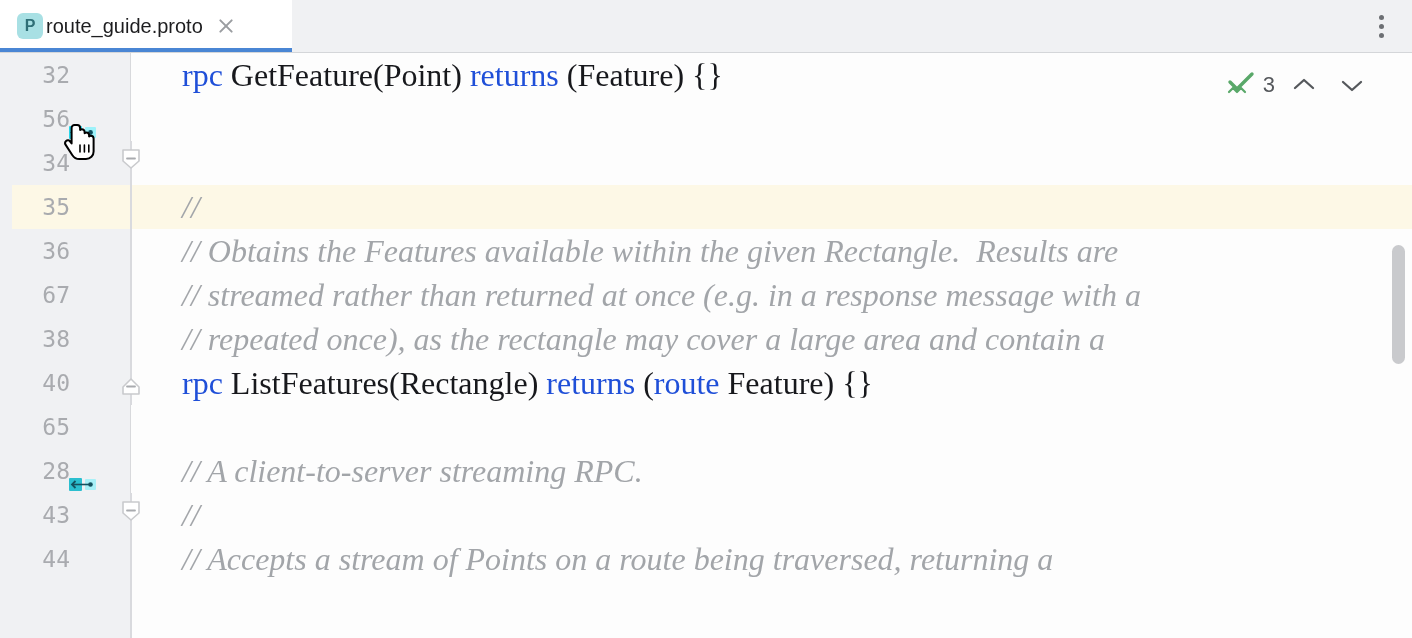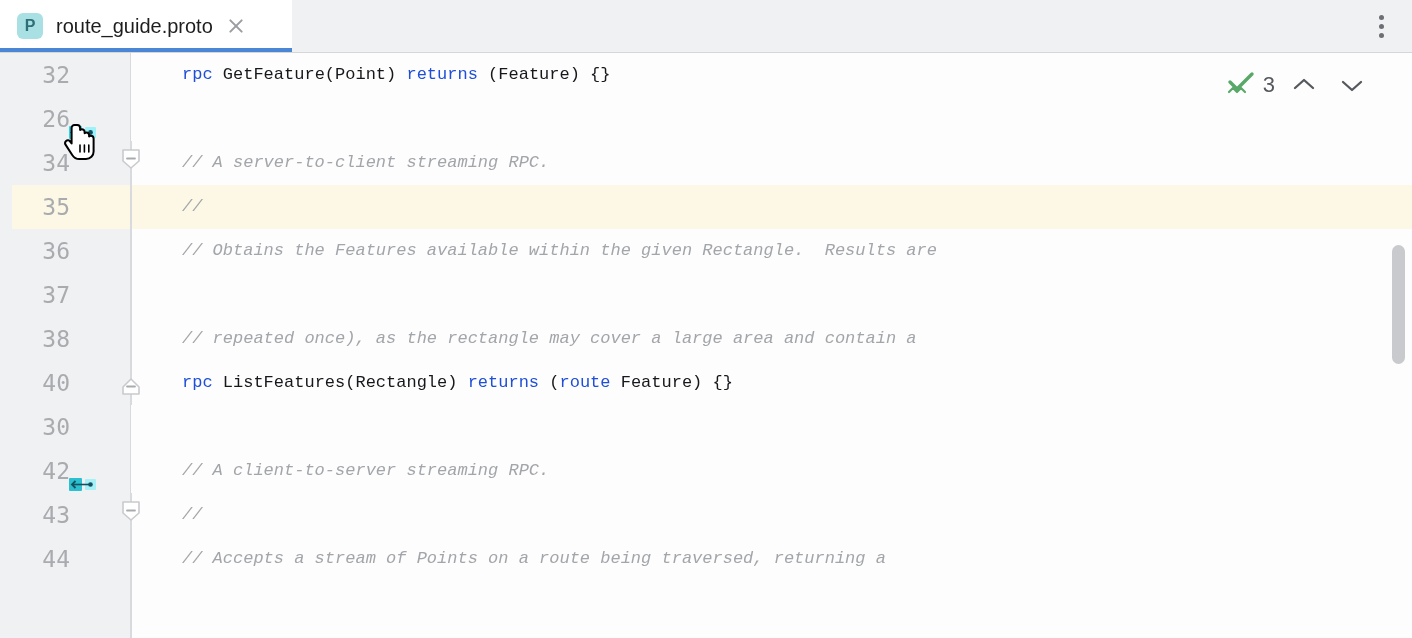--- a/index.html
+++ b/index.html
@@ -59,21 +59,21 @@
     color: #2f6f77;
     font-size: 16px;
     font-weight: bold;
     display: flex;
     align-items: center;
     justify-content: center;
     flex: 0 0 auto;
     font-family: "Liberation Sans", sans-serif;
   }
   .tab-title {
-    margin-left: 13px;
+    margin-left: 3px;
     font-size: 20px;
     color: #1d1d1f;
     white-space: nowrap;
     font-family: "Liberation Sans", sans-serif;
   }
   .tab-close {
     margin-left: 13px;
     width: 20px;
     height: 20px;
     position: relative;
@@ -164,22 +164,22 @@
     font-size: 23px;
     color: #a9abaf;
     user-select: none;
   }
   .code {
     position: absolute;
     left: 170px;
     top: 0;
     height: 44px;
     line-height: 44px;
-    font-family: Liberation Mono, monospace;
-    font-size: 17px;
+    font-family: Liberation Serif, serif;
+    font-size: 32px;
     color: #17181c;
     white-space: pre;
     letter-spacing: 0px;
   }
   .kw  { color: #1f4fd8; }
   .cm  { color: #a2a5a9; font-style: italic; }
 
   
   .foldcol {
     position: absolute;
@@ -287,53 +287,53 @@
   <div class="editor">
 
     <div class="gutter-bg"></div>
 
     <div class="lines" id="lines">
         <div class="row">
           <div class="lineno">32</div>
           <div class="code"><span class="kw">rpc</span><span> GetFeature(Point) </span><span class="kw">returns</span><span> (Feature) {}</span></div>
         </div>
         <div class="row">
-          <div class="lineno">26</div>
+          <div class="lineno">56</div>
           <div class="code"></div>
         </div>
         <div class="row">
           <div class="lineno">34</div>
-          <div class="code"><span class="cm">// A server-to-client streaming RPC.</span></div>
         </div>
         <div class="row caret">
           <div class="rowhl"></div>
           <div class="lineno">35</div>
           <div class="code"><span class="cm">//</span></div>
         </div>
         <div class="row">
           <div class="lineno">36</div>
           <div class="code"><span class="cm">// Obtains the Features available within the given Rectangle.  Results are</span></div>
         </div>
         <div class="row">
-          <div class="lineno">37</div>
+          <div class="lineno">67</div>
+          <div class="code"><span class="cm">// streamed rather than returned at once (e.g. in a response message with a</span></div>
         </div>
         <div class="row">
           <div class="lineno">38</div>
           <div class="code"><span class="cm">// repeated once), as the rectangle may cover a large area and contain a</span></div>
         </div>
         <div class="row">
           <div class="lineno">40</div>
           <div class="code"><span class="kw">rpc</span><span> ListFeatures(Rectangle) </span><span class="kw">returns</span><span> (</span><span class="kw">route</span><span> Feature) {}</span></div>
         </div>
         <div class="row">
-          <div class="lineno">30</div>
+          <div class="lineno">65</div>
           <div class="code"></div>
         </div>
         <div class="row">
-          <div class="lineno">42</div>
+          <div class="lineno">28</div>
           <div class="code"><span class="cm">// A client-to-server streaming RPC.</span></div>
         </div>
         <div class="row">
           <div class="lineno">43</div>
           <div class="code"><span class="cm">//</span></div>
         </div>
         <div class="row">
           <div class="lineno">44</div>
           <div class="code"><span class="cm">// Accepts a stream of Points on a route being traversed, returning a</span></div>
         </div>

